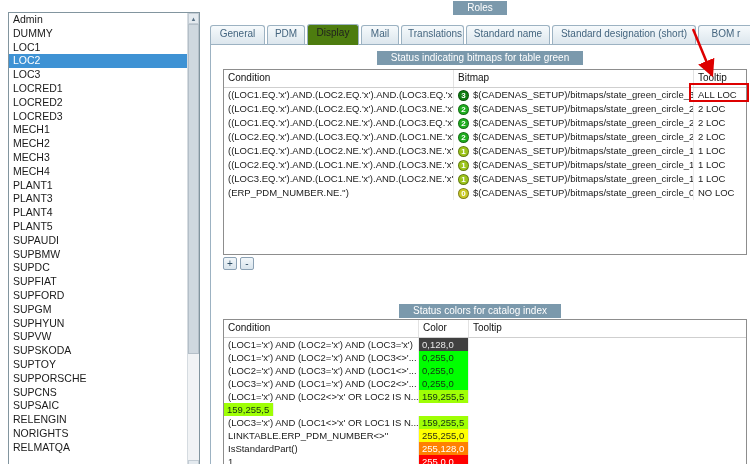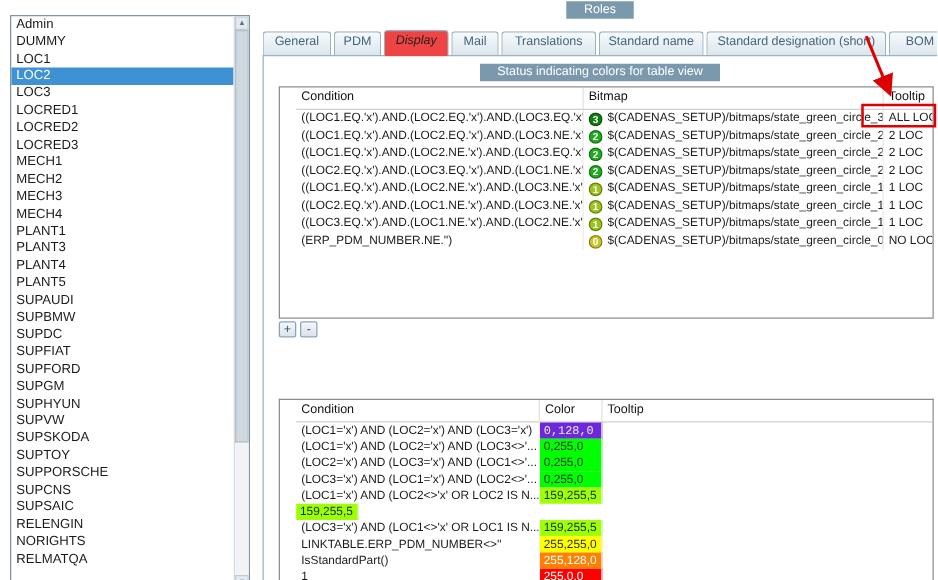--- a/index.html
+++ b/index.html
@@ -21,30 +21,30 @@
           border:1px solid #c3ccd4;box-sizing:border-box;cursor:pointer;}
   .sb-btn.down{position:absolute;bottom:0;left:0;width:100%;}
   .sb-thumb{position:absolute;top:11px;left:0;width:100%;height:330px;background:#cfd8df;border:1px solid #b4bfc8;box-sizing:border-box;}
 
   
   .tabs{position:absolute;left:210px;top:24px;width:540px;height:21px;display:flex;gap:2px;
         align-items:flex-end;overflow:hidden;z-index:2;}
   .tab{flex:0 0 auto;box-sizing:border-box;height:19px;margin-bottom:1px;padding:2px 6px 0;text-align:center;
        white-space:nowrap;overflow:hidden;font-size:10px;color:#44657f;cursor:pointer;
        background:linear-gradient(#f6fafc,#dce6ed);border:1px solid #9cb2c2;border-bottom:none;border-radius:3px 3px 0 0;}
-  .tab.active{height:21px;margin-bottom:0;background:#ef4444;color:#1f1f1f;position:relative;z-index:3;font-style:italic;}
+  .tab.active{height:21px;margin-bottom:0;background:#4d7c0f;color:#1f1f1f;position:relative;z-index:3;}
 
   
   .panel{position:absolute;left:210px;top:44px;width:552px;height:440px;border:1px solid #9cb2c2;
          background:#fff;box-sizing:border-box;z-index:1;}
   .sec-caption-wrap{position:absolute;left:0;width:538px;text-align:center;}
   .sec1{top:6px;}
   .sec2{top:259px;}
 
-  .grid{position:absolute;left:12px;border:1px solid #8d8d8d;box-sizing:border-box;background:#fff;overflow:hidden;padding-left:13px;}
+  .grid{position:absolute;left:12px;border:1px solid #8d8d8d;box-sizing:border-box;background:#fff;overflow:hidden;}
   .table1{top:24px;width:524px;height:186px;}
   .table2{top:274px;width:524px;height:147px;border-bottom:none;}
   .thead{display:flex;height:17px;line-height:16px;border-bottom:1px solid #cfcfcf;color:#111;font-size:10px;}
   .th{box-sizing:border-box;padding-left:4px;border-right:1px solid #e2e2e2;white-space:nowrap;overflow:hidden;}
   .trow{display:flex;height:14px;line-height:14px;font-size:9.5px;cursor:default;}
   .table2 .trow{height:13px;line-height:13px;}
   .td{box-sizing:border-box;padding-left:4px;white-space:nowrap;overflow:hidden;border-right:1px solid #ececec;}
   .t1-cond{width:230px;}
   .t1-bmp{width:240px;display:flex;align-items:center;gap:4px;}
   .t1-tip{flex:1;border-right:none;}
@@ -111,30 +111,30 @@
       <div class="sb-thumb"></div>
       <div class="sb-btn down">▼</div>
     </div>
   </div>
 
   <div class="tabs">
     <div class="tab" style="width:55px">General</div>
     <div class="tab" style="width:38px">PDM</div>
     <div class="tab active" style="width:52px">Display</div>
     <div class="tab" style="width:38px">Mail</div>
-    <div class="tab" style="width:76px">Translations</div>
+    <div class="tab" style="width:63px">Translations</div>
     <div class="tab" style="width:84px">Standard name</div>
     <div class="tab" style="width:144px">Standard designation (short)</div>
     <div class="tab" style="width:56px">BOM r</div>
   </div>
 
   <div class="panel">
 
     <div class="sec-caption-wrap sec1">
-      <span class="blue-caption">Status indicating colors for table view</span>
+      <span class="blue-caption">Status indicating bitmaps for table green</span>
     </div>
 
     <div class="grid table1">
       <div class="thead">
         <div class="th t1-cond">Condition</div>
         <div class="th" style="width:240px">Bitmap</div>
         <div class="th t1-tip">Tooltip</div>
       </div>
 
       <div class="trow">
@@ -201,31 +201,34 @@
         </div>
         <div class="td t1-tip">NO LOC</div>
       </div>
     </div>
 
     <div class="row-btns">
       <button class="sq-btn">+</button>
       <button class="sq-btn">-</button>
     </div>
 
+    <div class="sec-caption-wrap sec2">
+      <span class="blue-caption">Status colors for catalog index</span>
+    </div>
 
     <div class="grid table2">
       <div class="thead">
         <div class="th t2-cond">Condition</div>
         <div class="th" style="width:50px">Color</div>
         <div class="th t2-tip">Tooltip</div>
       </div>
 
       <div class="trow">
         <div class="td t2-cond">(LOC1='x') AND (LOC2='x') AND (LOC3='x')</div>
-        <div class="td t2-color" style="background-color: #6d28d9; color: rgb(232, 232, 232); font-family: Liberation Mono, monospace;">0,128,0</div>
+        <div class="td t2-color" style="background-color: #404040; color: rgb(232, 232, 232);">0,128,0</div>
         <div class="td t2-tip"></div>
       </div>
       <div class="trow">
         <div class="td t2-cond">(LOC1='x') AND (LOC2='x') AND (LOC3&lt;&gt;'...</div>
         <div class="td t2-color" style="background-color: rgb(0, 255, 0); color: rgb(20, 50, 20);">0,255,0</div>
         <div class="td t2-tip"></div>
       </div>
       <div class="trow">
         <div class="td t2-cond">(LOC2='x') AND (LOC3='x') AND (LOC1&lt;&gt;'...</div>
         <div class="td t2-color" style="background-color: rgb(0, 255, 0); color: rgb(20, 50, 20);">0,255,0</div>

